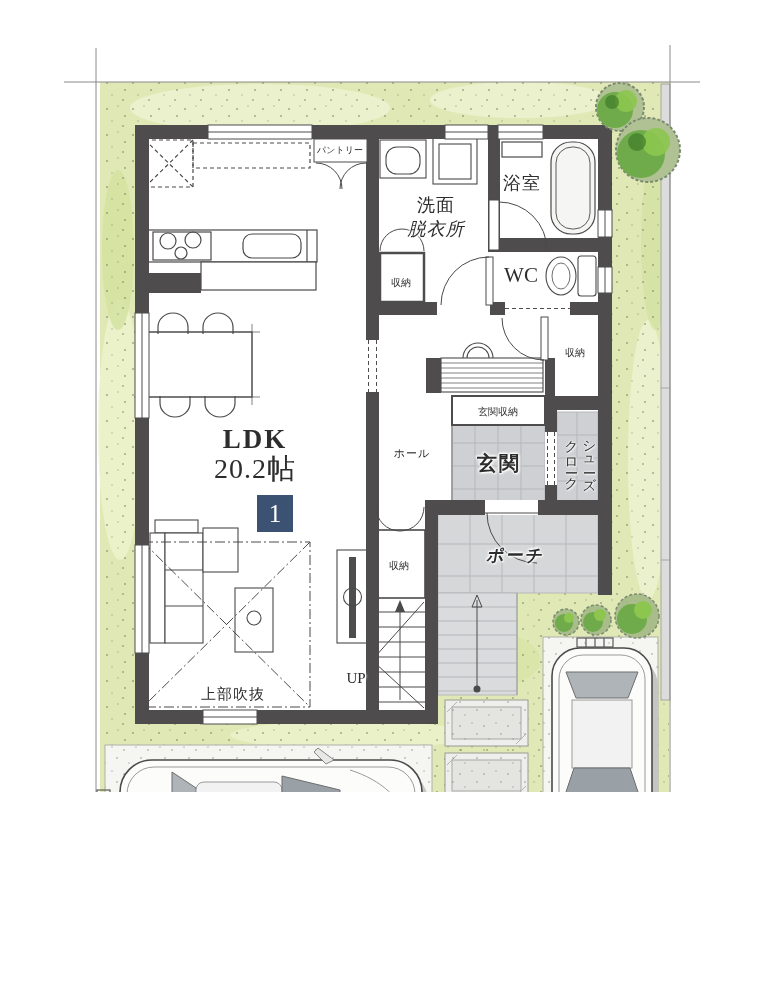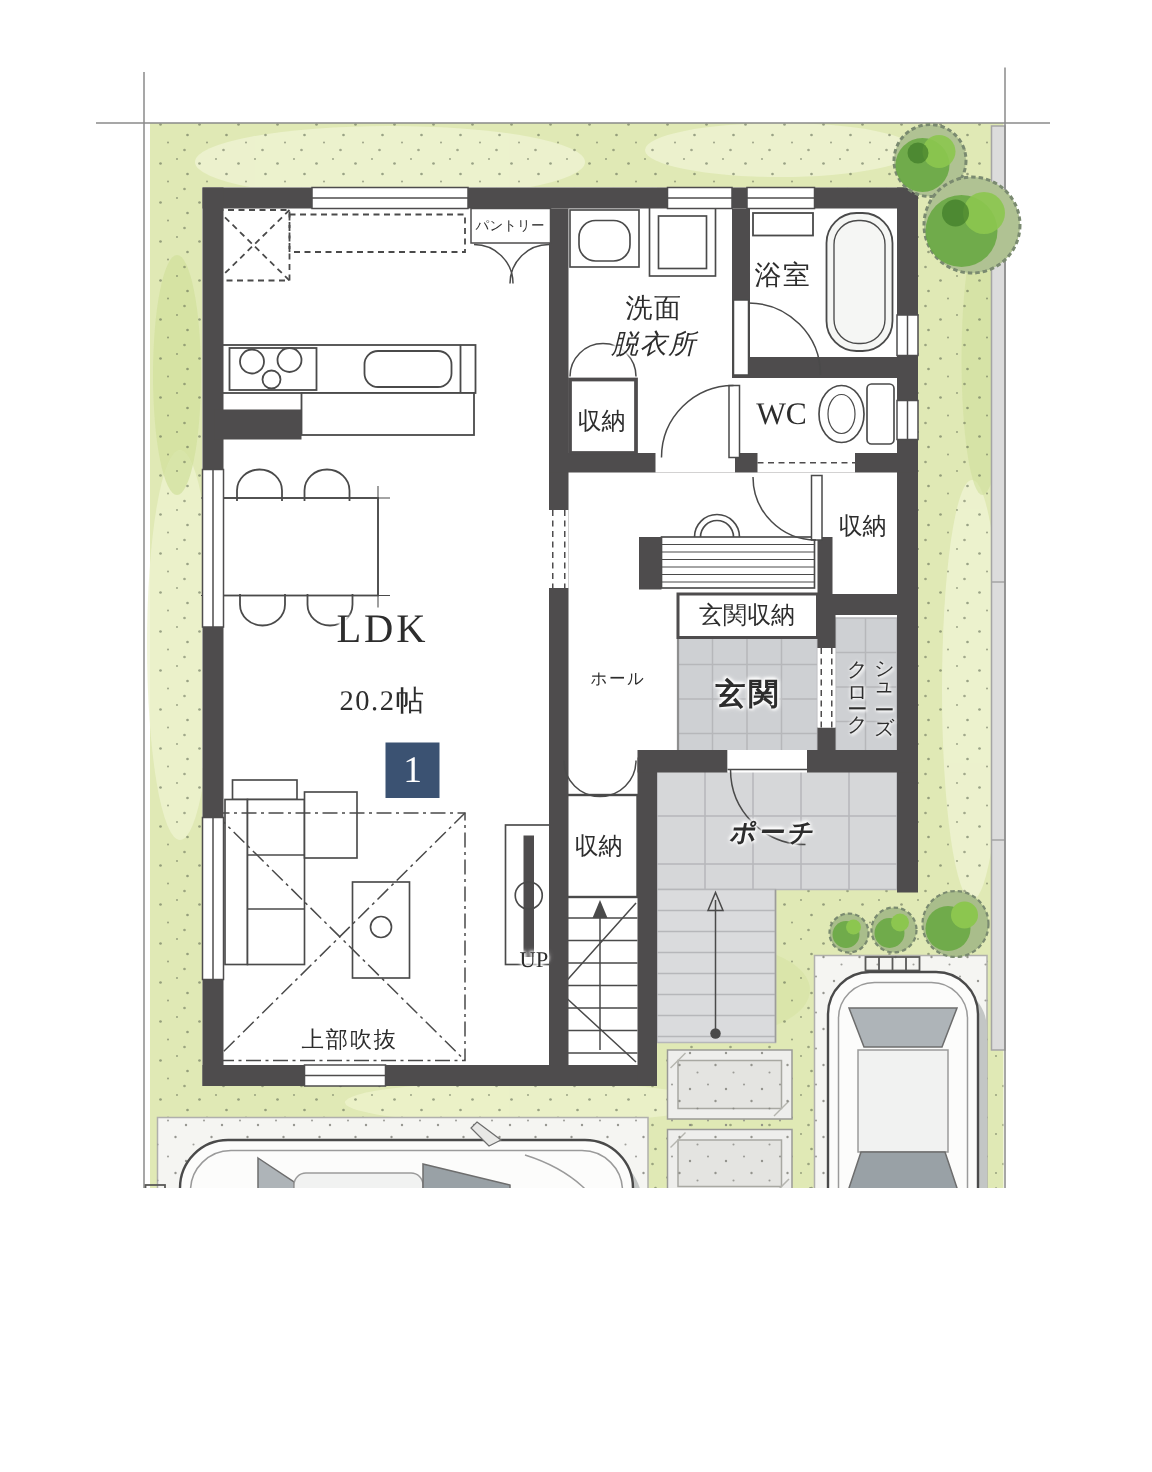--- a/index.html
+++ b/index.html
@@ -4,25 +4,25 @@
 <style>
   html,body{margin:0;padding:0;background:#fff;}
   #stage{position:relative;width:768px;height:792px;background:#fff;overflow:hidden;
          font-family:"Liberation Serif","DejaVu Serif",serif;color:#2d2d2d;}
   #plan-svg{position:absolute;left:0;top:0;}
   .lbl{position:absolute;transform:translate(-50%,-50%);white-space:pre;
        font-family:"Liberation Serif","DejaVu Serif",serif;color:#2d2d2d;
        text-shadow:0 0 2px #fff,0 0 3px #fff,0 0 4px #fff,1px 1px 2px #fff,-1px -1px 2px #fff;
        line-height:1.1;text-align:center;}
   .lbl-ldk{font-size:27px;letter-spacing:2px;}
-  .lbl-ldk2{font-size:19px;letter-spacing:1px;}
+  .lbl-ldk2{font-size:28px;letter-spacing:1px;}
   .lbl-room{font-size:18px;letter-spacing:1px;}
   .lbl-big{font-size:20px;font-weight:600;letter-spacing:2px;}
   .lbl-mid{font-size:11px;letter-spacing:1px;}
-  .lbl-sm{font-size:16px;}
+  .lbl-sm{font-size:10px;}
   .lbl-tiny{font-size:9px;letter-spacing:0;}
   .lbl-up{font-size:15px;}
   .lbl-porch{font-size:17px;font-weight:600;letter-spacing:2px;
              transform:translate(-50%,-50%) skewX(-10deg);}
   .vtext{position:absolute;writing-mode:vertical-rl;text-orientation:mixed;
          font-size:13.5px;letter-spacing:2px;text-align:center;
          font-family:"Liberation Serif","DejaVu Serif",serif;color:#2d2d2d;
          text-shadow:0 0 2px #fff,0 0 3px #fff,1px 1px 2px #fff;}
   .vtext span{display:block;}
   .badge{position:absolute;width:36px;height:37px;line-height:37px;text-align:center;
@@ -365,19 +365,19 @@
 <div class="lbl lbl-sm" style="left:575px;top:352px;">収納</div>
 <div class="lbl lbl-sm" style="left:399px;top:565px;">収納</div>
 <div class="lbl lbl-mid" style="left:412px;top:453px;">ホール</div>
 <div class="lbl lbl-big" style="left:499px;top:463px;text-align:right;">玄関</div>
 <div class="lbl lbl-sm" style="left:498px;top:411px;">玄関収納</div>
 <div class="vtext" style="left:556px;top:410px;width:42px;height:96px;">
   <span>シューズ</span>
   <span>クローク</span>
 </div>
 <div class="lbl lbl-porch" style="left:516px;top:556px;">ポーチ</div>
-<div class="lbl lbl-ldk" style="left:255px;top:420px;">LDK</div>
+<div class="lbl lbl-ldk" style="left:255px;top:440px;font-weight:bold;">LDK</div>
 <div class="lbl lbl-ldk2" style="left:255px;top:469px;">20.2帖</div>
 <div class="lbl lbl-mid" style="left:233px;top:694px;font-size:15px;">上部吹抜</div>
-<div class="lbl lbl-up" style="left:356px;top:641px;">UP</div>
+<div class="lbl lbl-up" style="left:356px;top:678px;">UP</div>
 <div class="badge" style="left: 257px; top: 495px; background-color: rgb(59, 82, 114);">1</div>
 
 </div>
 
 </body></html>

